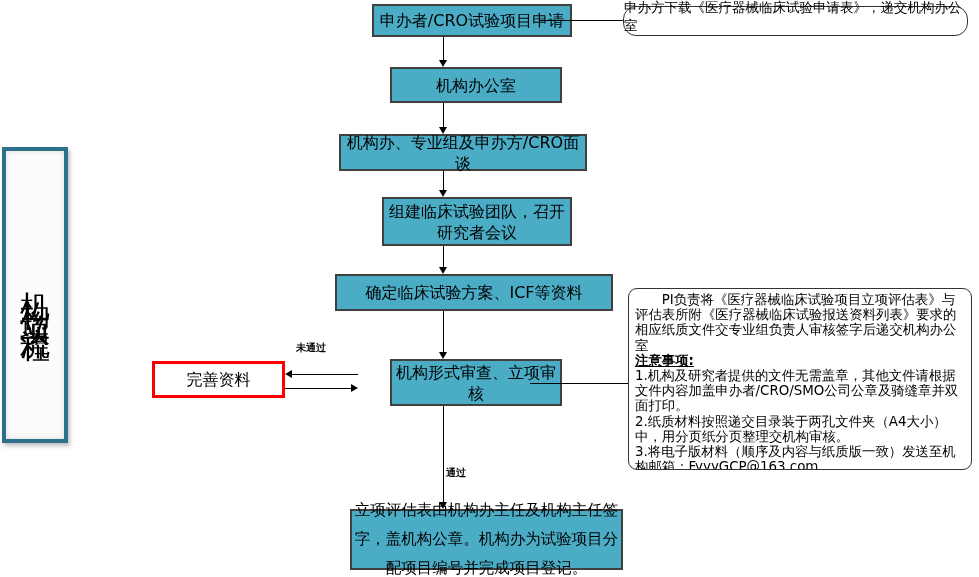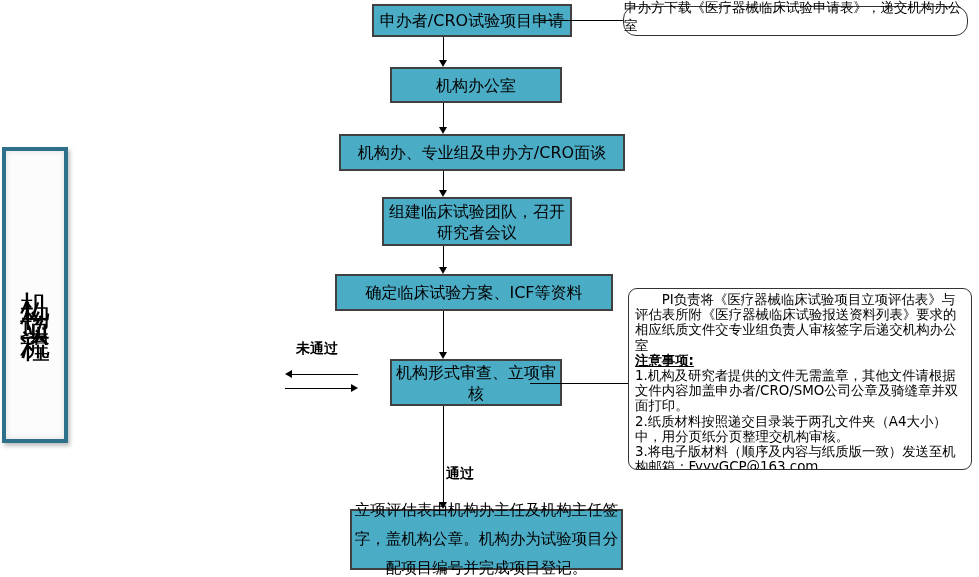--- a/index.html
+++ b/index.html
@@ -40,26 +40,26 @@
   .arrow-h{position:absolute;height:9px;}
   .arrow-h .shaft{position:absolute;top:4px;height:1px;background:#000;}
   .arrow-h.to-left .shaft{left:6px;right:0;}
   .arrow-h.to-left .head{position:absolute;left:0;top:0;width:0;height:0;
                  border-top:4.5px solid transparent;border-bottom:4.5px solid transparent;
                  border-right:7px solid #000;}
   .arrow-h.to-right .shaft{left:0;right:6px;}
   .arrow-h.to-right .head{position:absolute;right:0;top:0;width:0;height:0;
                  border-top:4.5px solid transparent;border-bottom:4.5px solid transparent;
                  border-left:7px solid #000;}
-  .flow-label{position:absolute;font-weight:bold;font-size:14px;line-height:16px;text-align:center;}
+  .flow-label{position:absolute;font-weight:bold;font-size:10px;line-height:16px;text-align:center;}
 
   
   .n-apply{left:340px;top:4px;width:200px;height:33px;}
   .n-office{left:358px;top:67px;width:172px;height:36px;}
-  .n-interview{left:307px;top:134px;width:286px;height:37px;}
+  .n-interview{left:307px;top:134px;width:248px;height:37px;}
   .n-team{left:350px;top:197px;width:190px;height:49px;}
   .n-materials{left:303px;top:274px;width:278px;height:37px;}
   .n-review{left:358px;top:359px;width:172px;height:47px;}
   .n-revise{left:152px;top:361px;width:133px;height:37px;}
   .n-final{left:318px;top:509px;width:273px;height:61px;font-size:15.5px;line-height:29px;padding:0 2px;}
 
   .c-download{left:623px;top:6px;width:345px;height:30px;}
   .c-submission{left:628px;top:288px;width:344px;height:182px;}
 </style>
 </head>
@@ -81,20 +81,23 @@
     <span>机构办、专业组及申办方/CRO面谈</span>
   </div>
   <div class="node teal n-team">
     <span>组建临床试验团队，召开研究者会议</span>
   </div>
   <div class="node teal n-materials">
     <span>确定临床试验方案、ICF等资料</span>
   </div>
   <div class="node teal n-review">
     <span>机构形式审查、立项审核</span>
+  </div>
+  <div class="node alert n-revise">
+    <span>完善资料</span>
   </div>
   <div class="node teal n-final">
     <span>立项评估表由机构办主任及机构主任签字，盖机构公章。机构办为试验项目分配项目编号并完成项目登记。</span>
   </div>
 
   <div class="arrow-v" style="left:439px;top:37px;height:30px;">
       <div class="shaft"></div>
       <div class="head"></div>
     </div>
   <div class="arrow-v" style="left:439px;top:103px;height:31px;">

